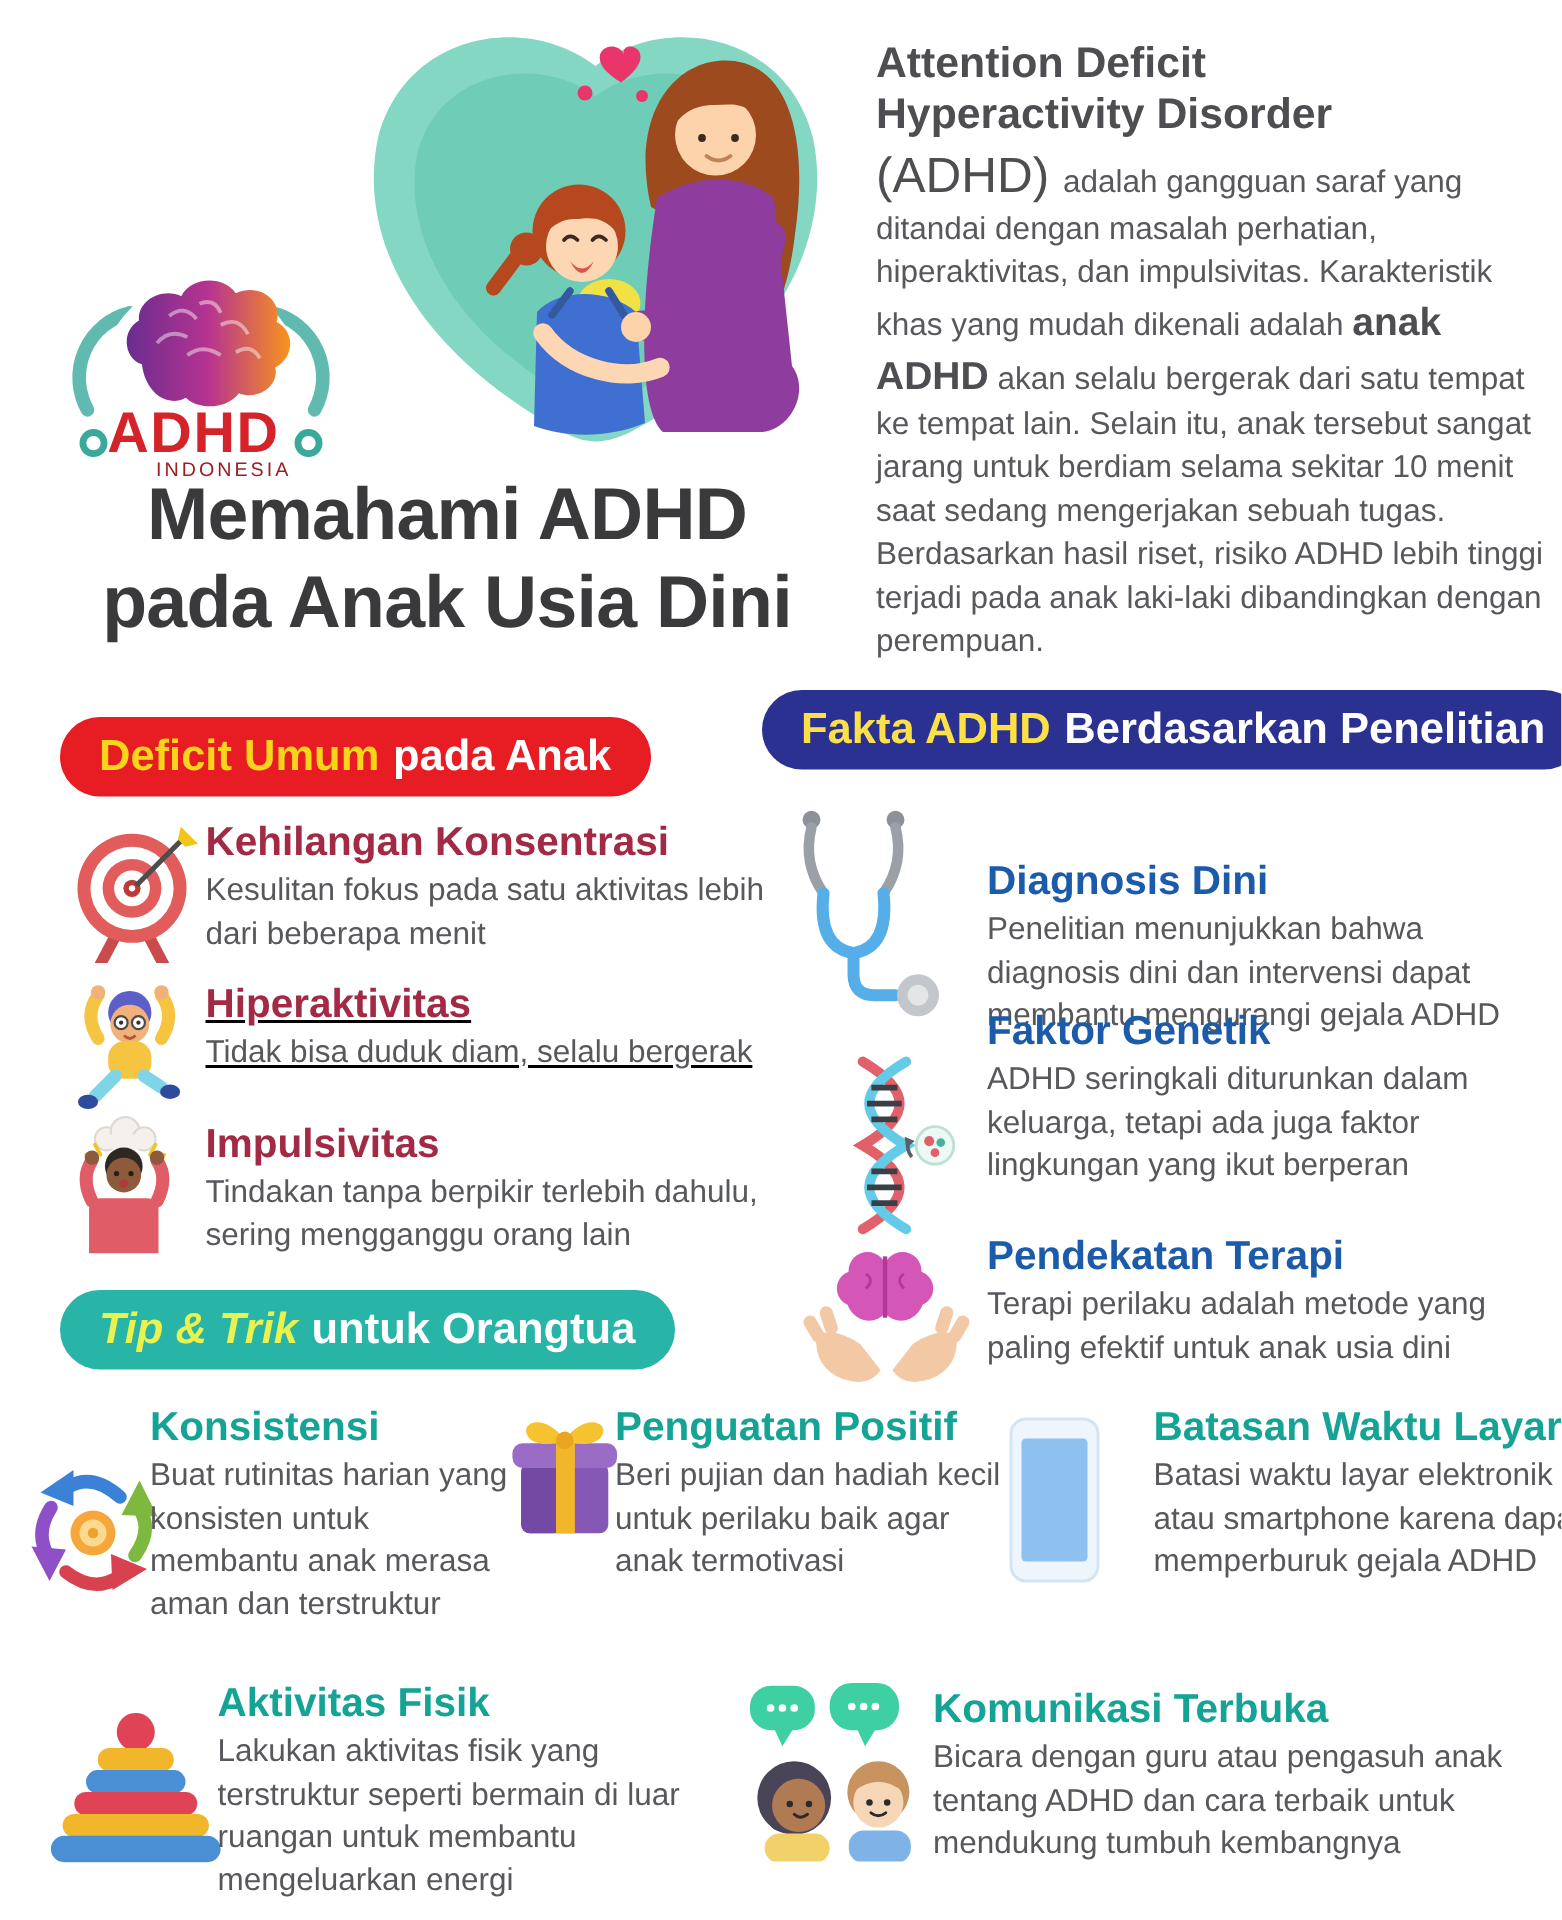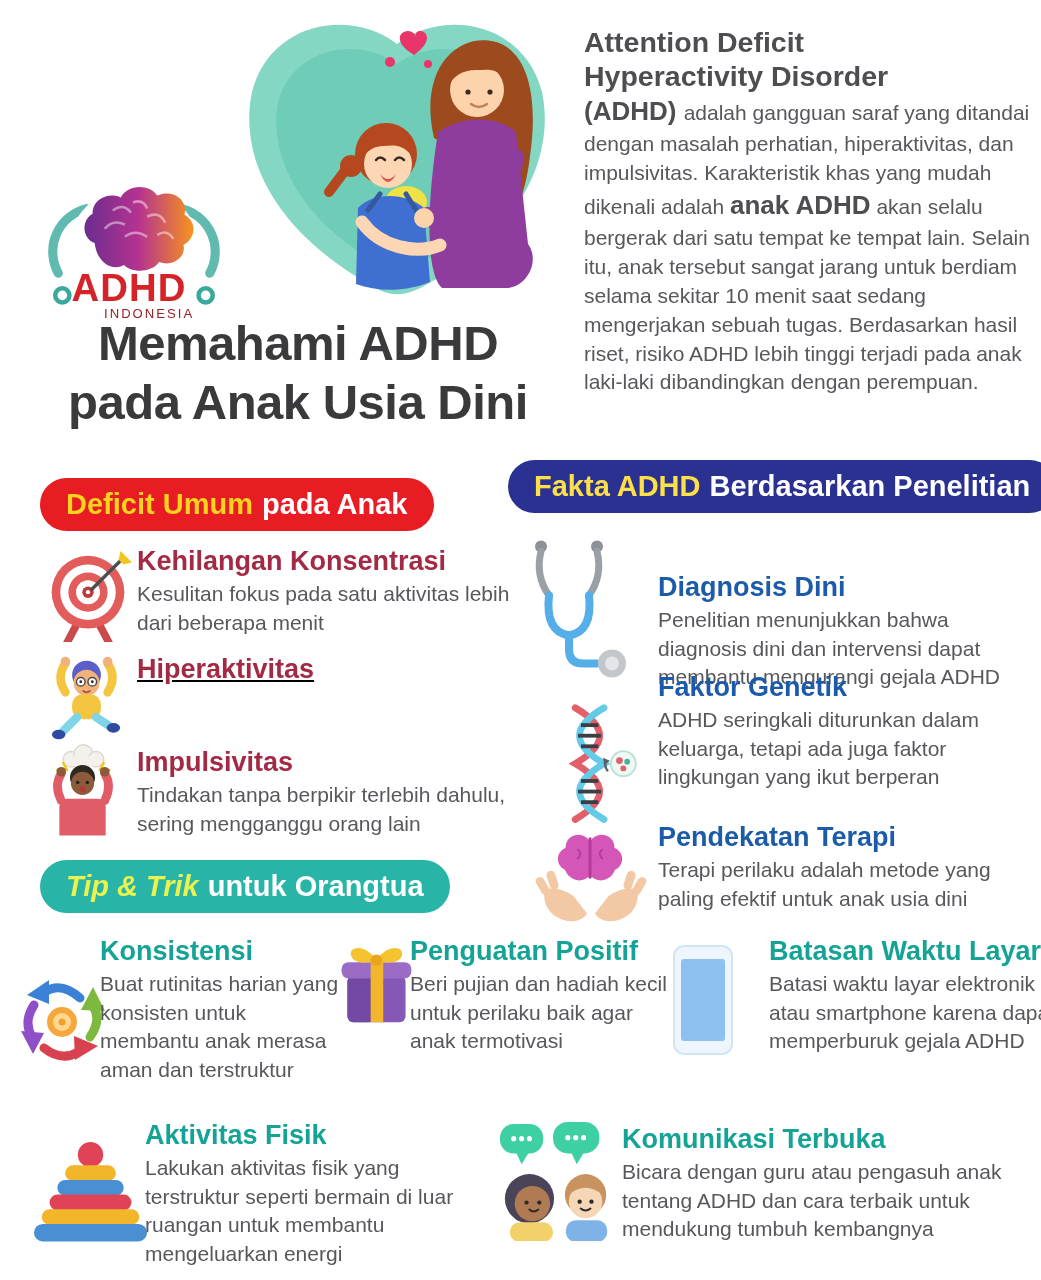--- a/index.html
+++ b/index.html
@@ -10,21 +10,21 @@
 
   
   .logo{left:28px;top:176px;width:212px;height:152px;}
 
   
   .hero{left:230px;top:6px;width:334px;height:298px;}
 
   
   .intro{left:584px;top:26px;width:454px;color:#57585c;font-size:21px;line-height:1.38;}
   .intro .h{font-size:28.5px;font-weight:bold;color:#4e4e52;line-height:1.15;}
-  .intro .hb{font-size:26px;font-weight:bold;color:#4e4e52;}
+  .intro .hb{font-size:33px;font-weight:normal;color:#4e4e52;}
   .intro .ib{font-size:26px;font-weight:bold;color:#4e4e52;}
 
   
   .main-title{left:24px;top:314px;width:548px;text-align:center;font-size:49px;font-weight:bold;
               color:#3a3a3c;line-height:1.2;letter-spacing:-0.5px;}
 
   
   .badge{display:inline-flex;align-items:center;border-radius:32px;padding:10px 26px;
          font-weight:bold;font-size:29px;white-space:nowrap;}
   .badge .rest{color:#ffffff;}
@@ -176,20 +176,21 @@
       <path d="M38,40 q4,4 8,0" stroke="#b5543a" stroke-width="2" fill="none"></path>
       <rect x="27" y="44" width="30" height="26" rx="11" fill="#f5c542"></rect>
       <path d="M32,68 L18,82" stroke="#7fd4e8" stroke-width="9" stroke-linecap="round"></path>
       <ellipse cx="13" cy="86" rx="7" ry="5" fill="#2f4b9e"></ellipse>
       <path d="M52,68 L64,76" stroke="#7fd4e8" stroke-width="9" stroke-linecap="round"></path>
       <ellipse cx="70" cy="79" rx="7" ry="5" fill="#2f4b9e"></ellipse>
     </svg>
   </div>
   <div class="abs sym-text-2">
     <p class="item-title sym-h">Hiperaktivitas</p>
+    <p class="item-desc">Tidak bisa duduk diam, selalu bergerak</p>
   </div>
 
   <div class="abs icon sym-icon-3">
     <svg viewBox="0 0 85 100">
       <g fill="#f4f1ed" stroke="#ddd8d2" stroke-width="1.5">
         <circle cx="30" cy="15" r="8"></circle>
           <circle cx="43" cy="10" r="10"></circle>
           <circle cx="56" cy="15" r="8"></circle>
       </g>
       <rect x="26" y="12" width="34" height="10" rx="5" fill="#f4f1ed"></rect>

